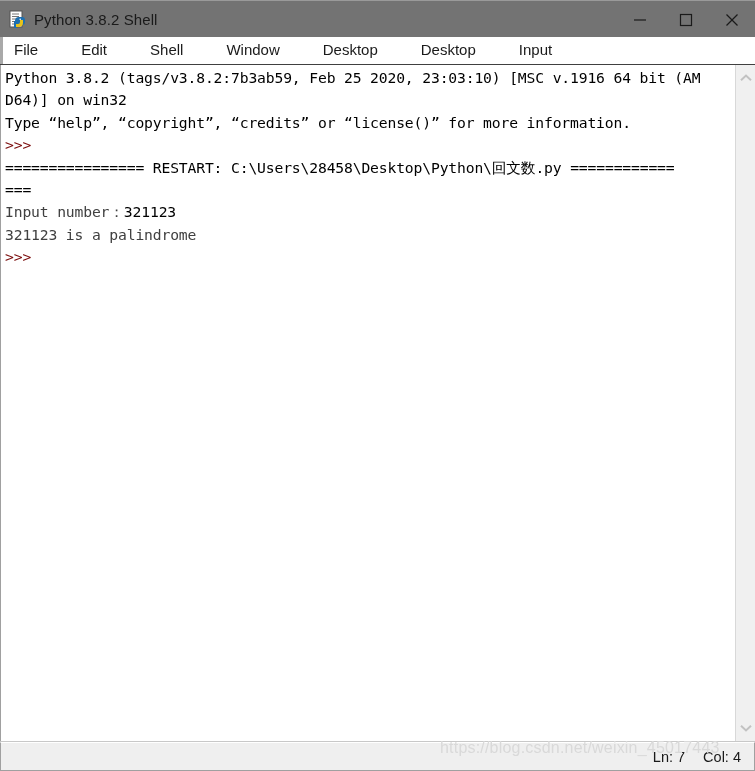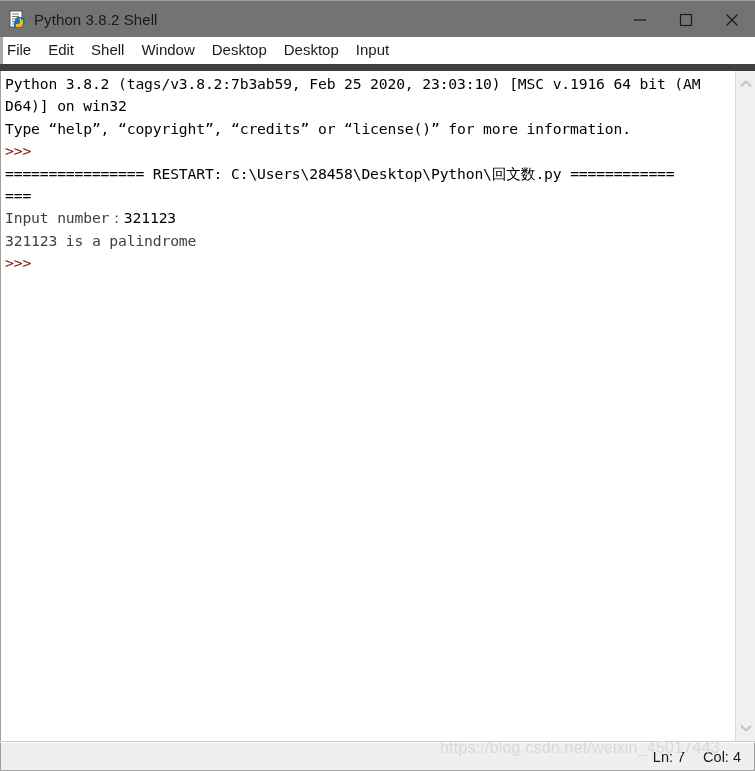--- a/index.html
+++ b/index.html
@@ -82,37 +82,39 @@
   }
   .wc svg { display: block; }
 
   
   #menu-bar {
     height: 27px;
     min-height: 27px;
     background: #ffffff;
     display: flex;
     align-items: center;
-    box-sizing: border-box;
+    padding-left: 7px;
+    box-sizing: border-box;
+    gap: 26px;
   }
   .menu-item {
     font-size: 15px;
     color: #1a1a1a;
     padding: 1px 7px 2px 7px;
     margin-right: 3px;
     white-space: nowrap;
     line-height: 20px;
   }
 
   
   #shell-body {
     position: relative;
     flex: 1 1 auto;
     display: flex;
-    border-top: 7px solid #404040;
+    border-top: 1px solid #404040;
     border-bottom: 1px solid #c8c8c8;
     background: #ffffff;
     box-sizing: border-box;
     overflow: hidden;
     justify-content: space-between;
   }
   #text-area {
     flex: 1 1 auto;
     position: relative;
     padding: 2px 0 0 4px;

